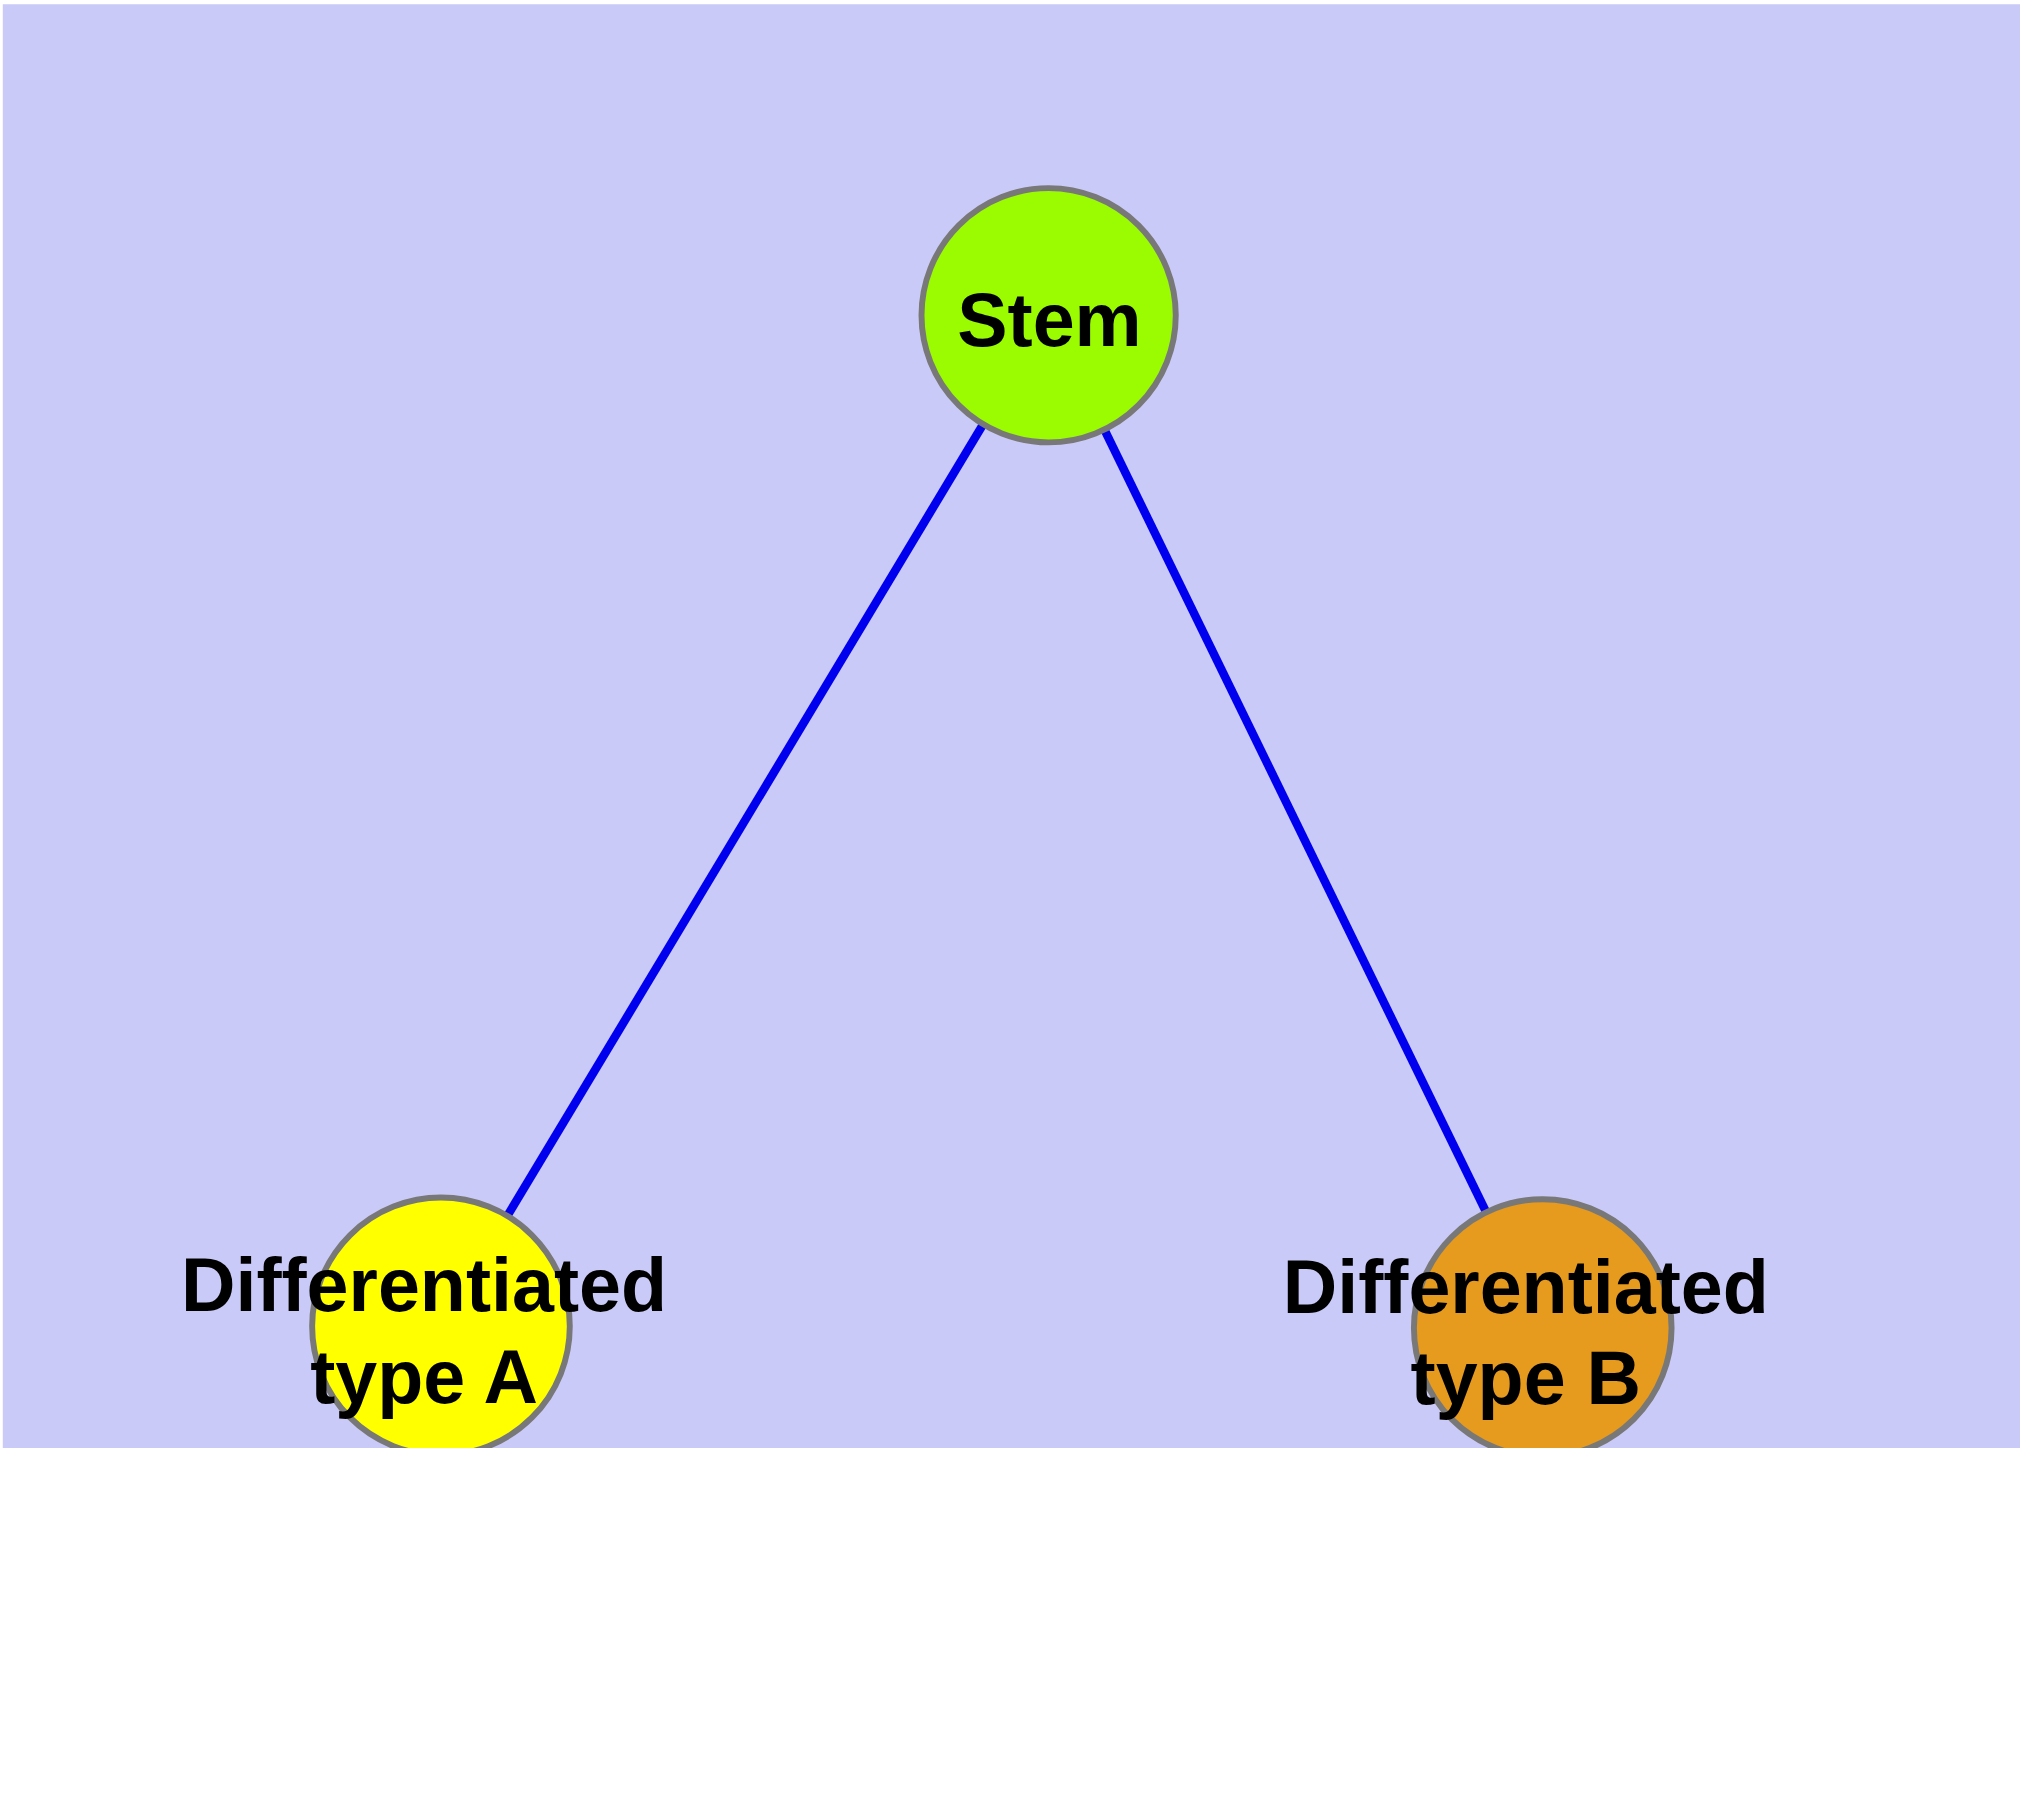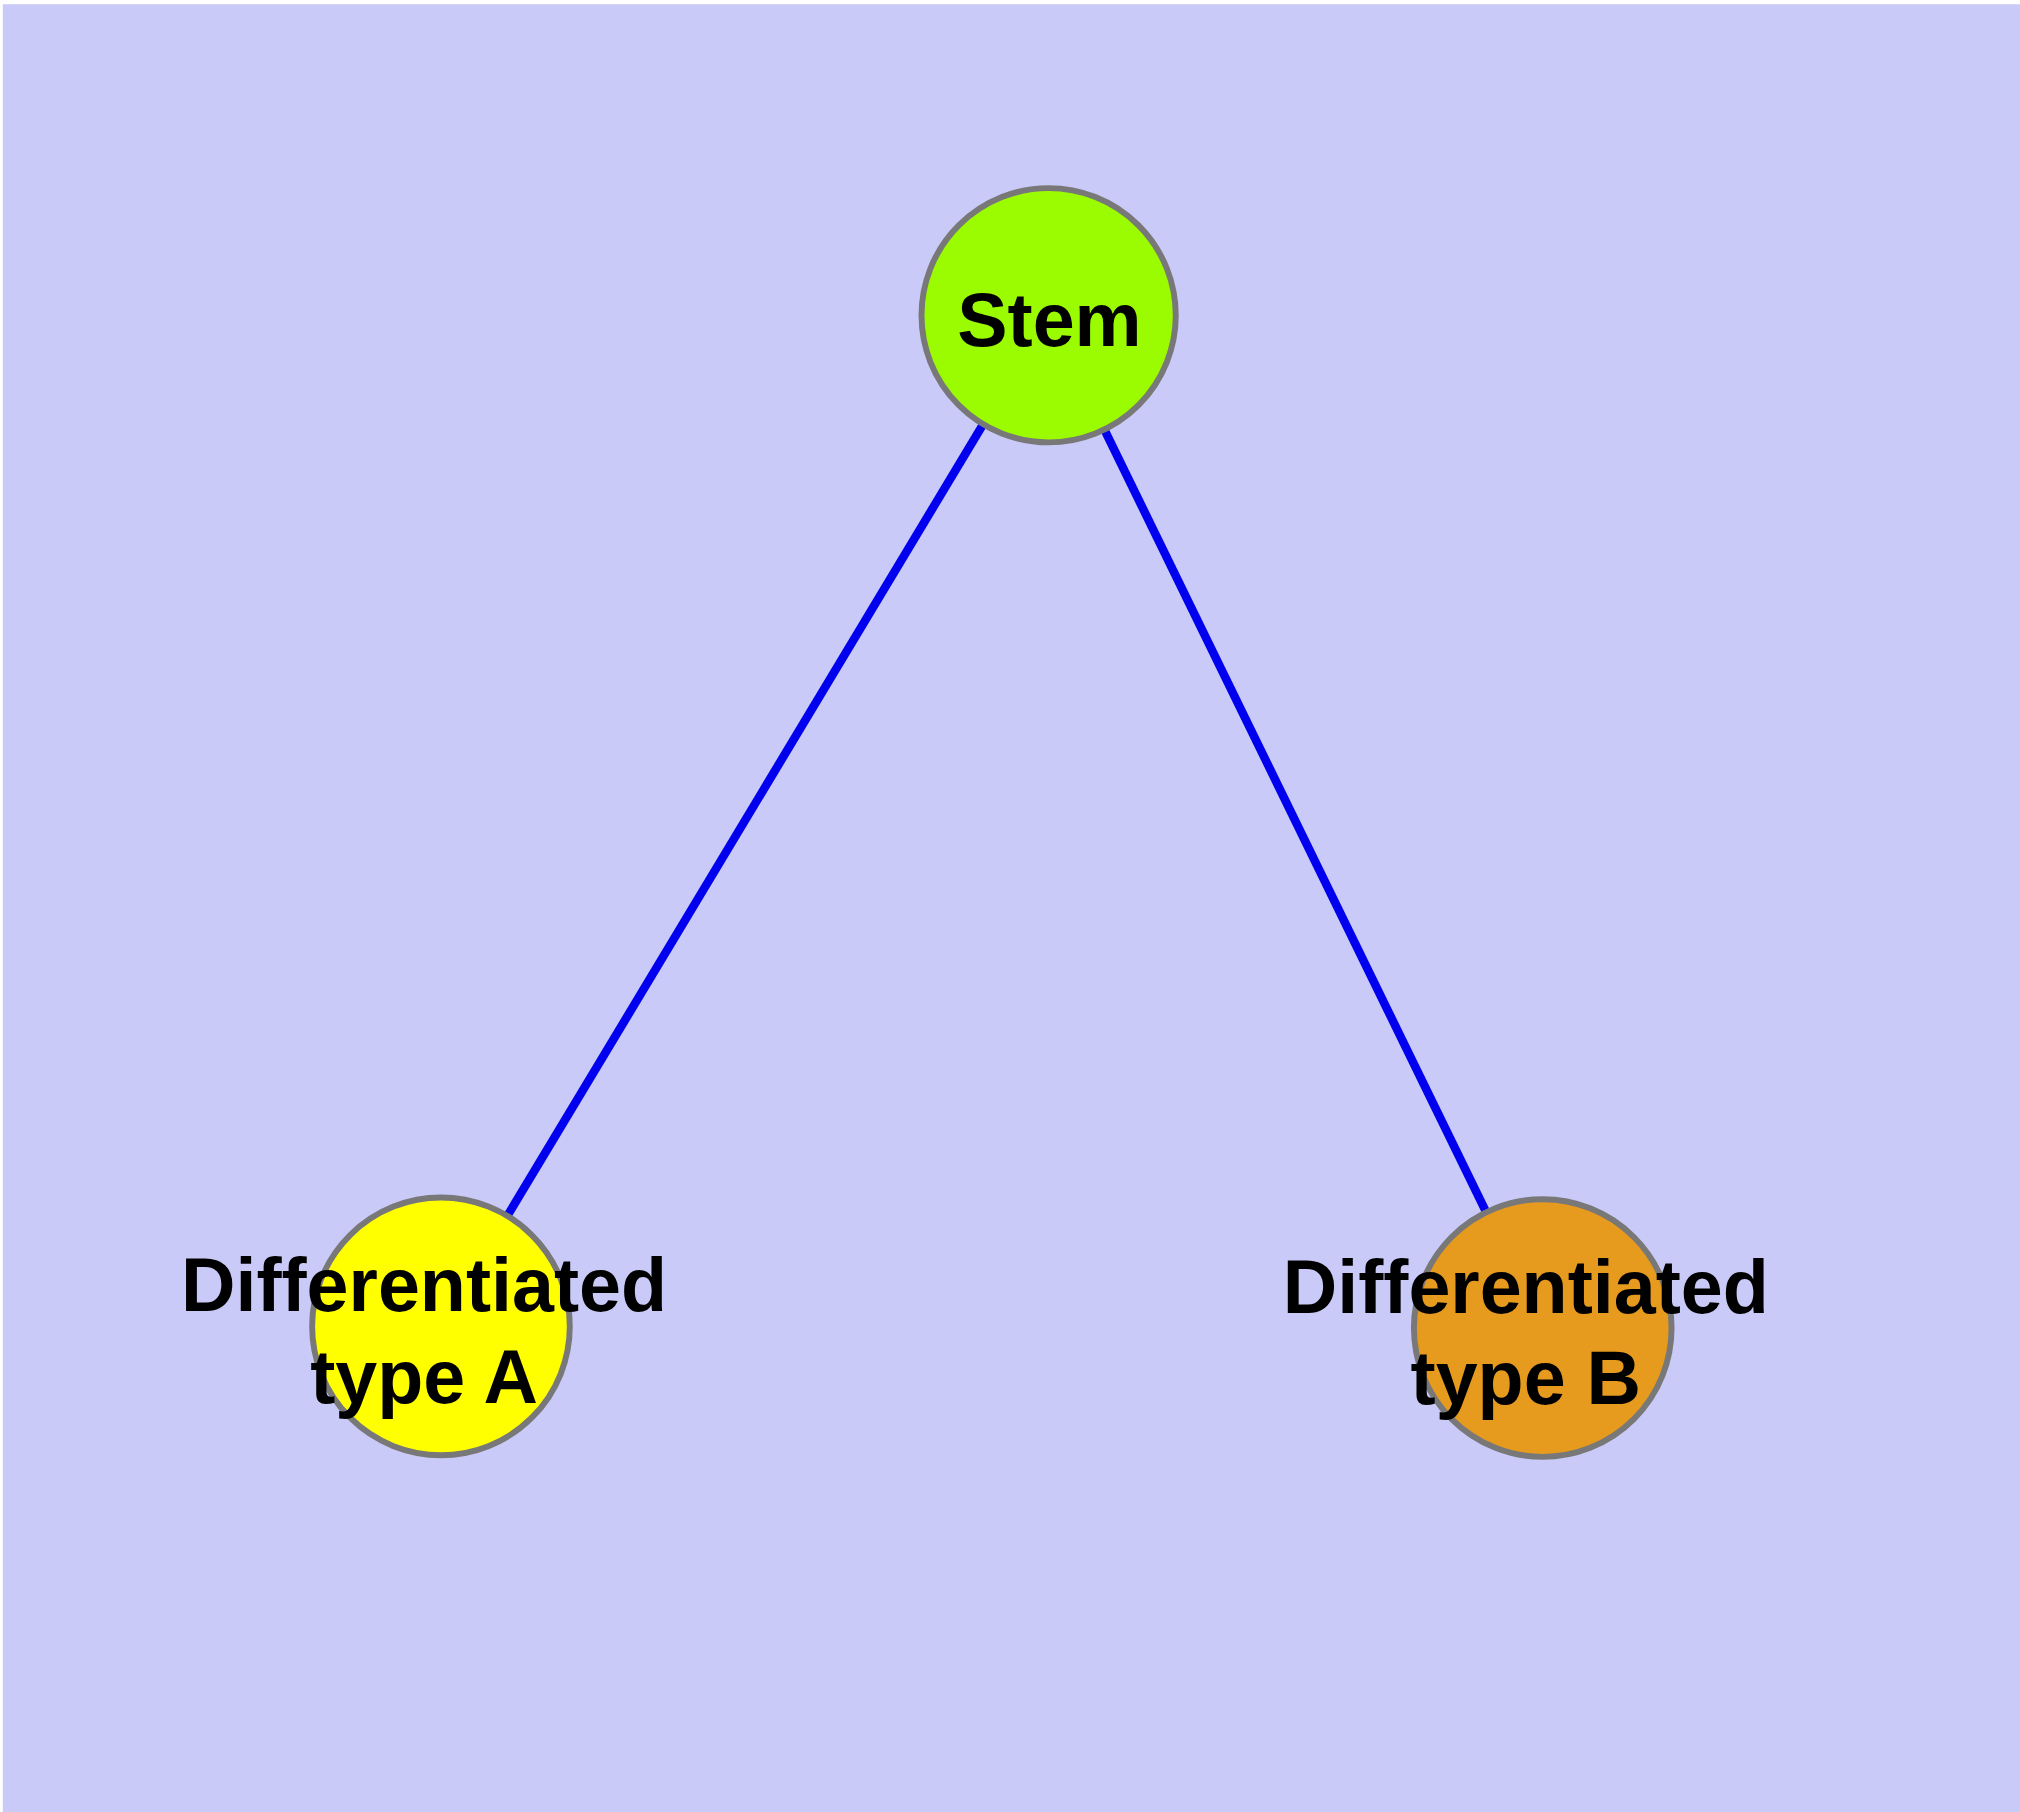--- a/index.html
+++ b/index.html
@@ -3,21 +3,21 @@
 <meta charset="utf-8">
 <style>
   html, body {
     margin: 0;
     padding: 0;
     background: #ffffff;
   }
   .page {
     position: relative;
     width: 2021px;
-    height: 1812px;
+    height: 1448px;
     background: #ffffff;
     overflow: hidden;
   }
   svg {
     display: block;
     width: 2021px;
     height: 1812px;
   }
   .node-circle {
     stroke-width: 7px;

